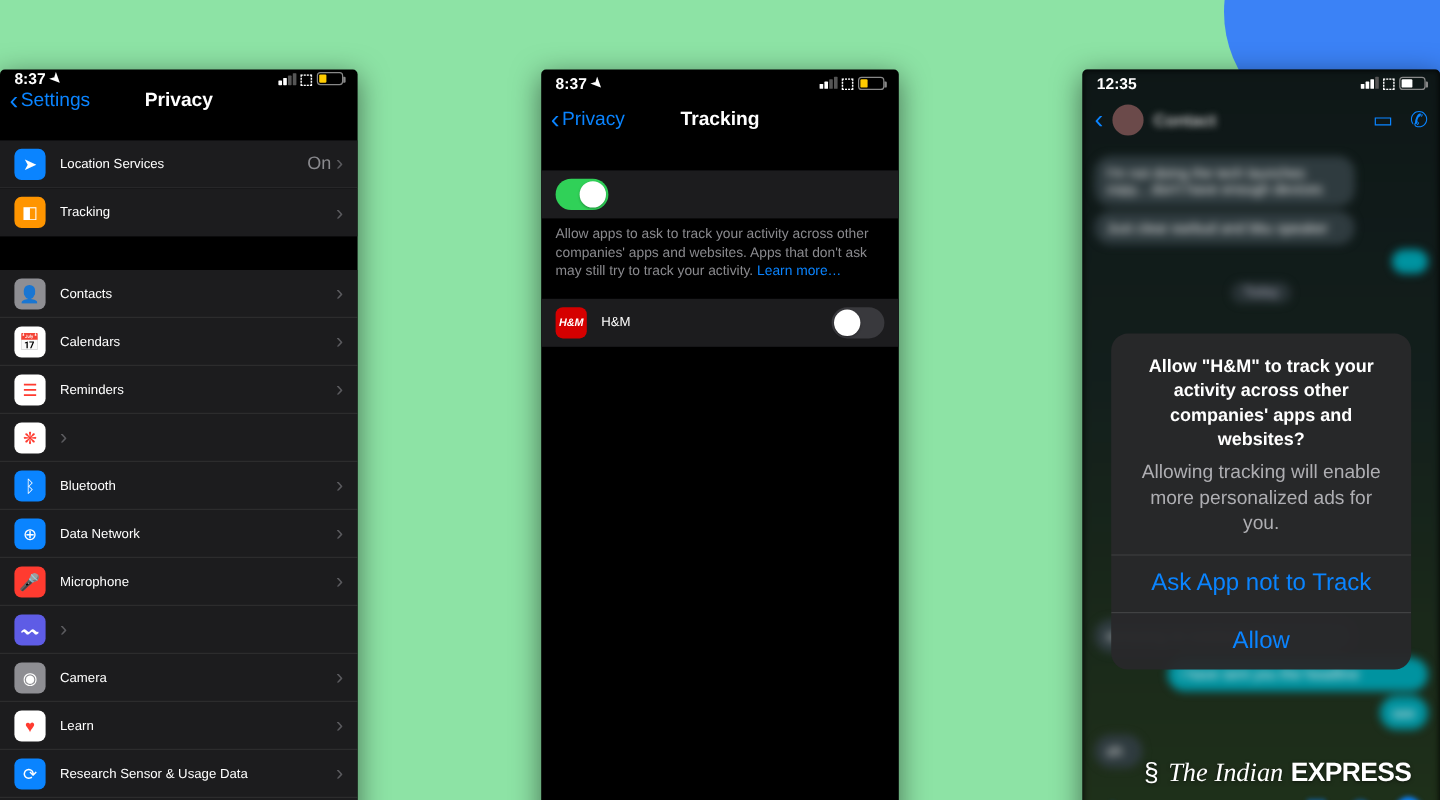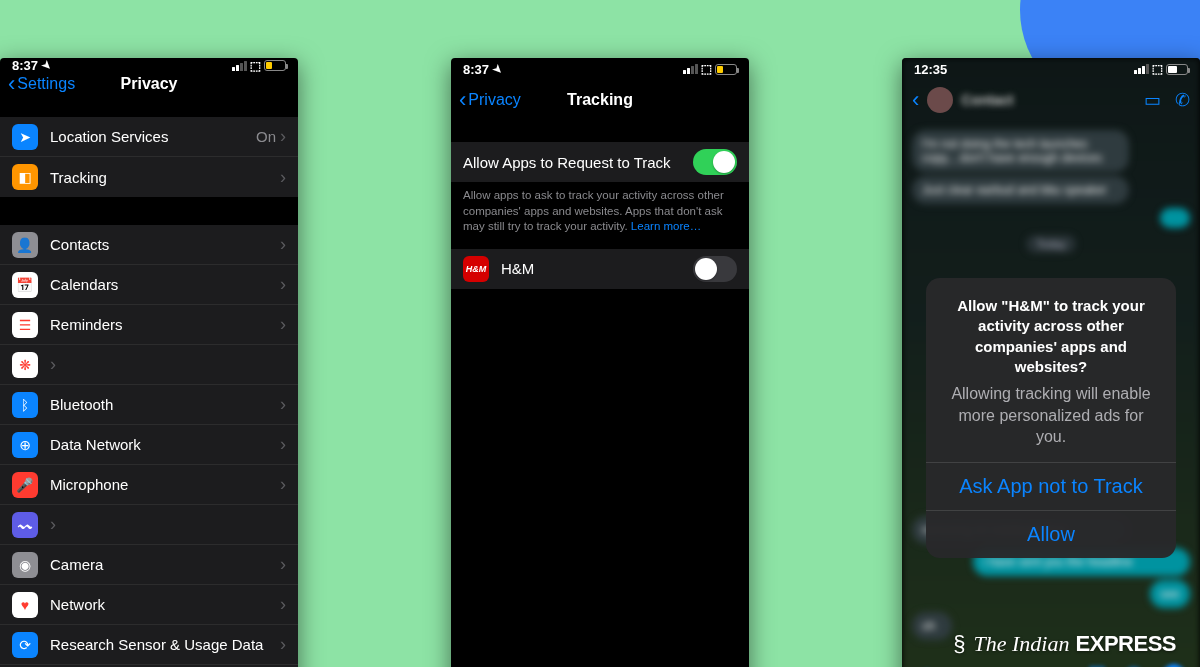--- a/index.html
+++ b/index.html
@@ -91,21 +91,21 @@
     position: relative;
   }
   .row:last-child { border-bottom: none; }
   .app-icon {
     width: 26px; height: 26px;
     border-radius: 6px;
     margin-right: 12px;
     display: flex; align-items: center; justify-content: center;
     font-size: 14px;
   }
-  .row-label { flex: 1; font-size: 15px; }
+  .row-label { flex: 1; font-size: 11px; }
   .row-detail { color: #8a8a8e; font-size: 15px; margin-right: 4px; }
   .row-chev { color: #5a5a5e; font-size: 18px; font-weight: 300; }
 
   .footer-note {
     padding: 6px 12px 0;
     font-size: 11.5px;
     line-height: 1.35;
     color: #8a8a8e;
   }
   .footer-note .link { color: #0a84ff; }
@@ -278,21 +278,21 @@
           <div class="app-icon" style="background: rgb(94, 92, 230); color: rgb(255, 255, 255);">〰</div>
           <span class="row-chev">›</span>
         </div>
         <div class="row">
           <div class="app-icon" style="background: rgb(142, 142, 147); color: rgb(255, 255, 255);">◉</div>
           <span class="row-label">Camera</span>
           <span class="row-chev">›</span>
         </div>
         <div class="row">
           <div class="app-icon" style="background: rgb(255, 255, 255); color: rgb(255, 59, 48);">♥</div>
-          <span class="row-label">Network</span>
+          <span class="row-label">Learn</span>
           <span class="row-chev">›</span>
         </div>
         <div class="row">
           <div class="app-icon" style="background: rgb(10, 132, 255); color: rgb(255, 255, 255);">⟳</div>
           <span class="row-label">Research Sensor &amp; Usage Data</span>
           <span class="row-chev">›</span>
         </div>
         <div class="row">
           <div class="app-icon" style="background: rgb(255, 149, 0); color: rgb(255, 255, 255);">⌂</div>
           <span class="row-label">HomeKit</span>
@@ -323,21 +323,20 @@
     <div class="nav-header">
       <div class="nav-back">
         <span class="chev">‹</span>
         <span>Privacy</span>
       </div>
       <div class="nav-title">Tracking</div>
     </div>
 
     <div class="section">
       <div class="row">
-        <span class="row-label">Allow Apps to Request to Track</span>
         <div class="toggle on">
             <div class="knob"></div>
           </div>
       </div>
     </div>
     <div class="footer-note">
       <span>Allow apps to ask to track your activity across other companies' apps and websites. Apps that don't ask may still try to track your activity. </span><span class="link">Learn more…</span>
     </div>
 
     <div class="section" style="margin-top:14px">

